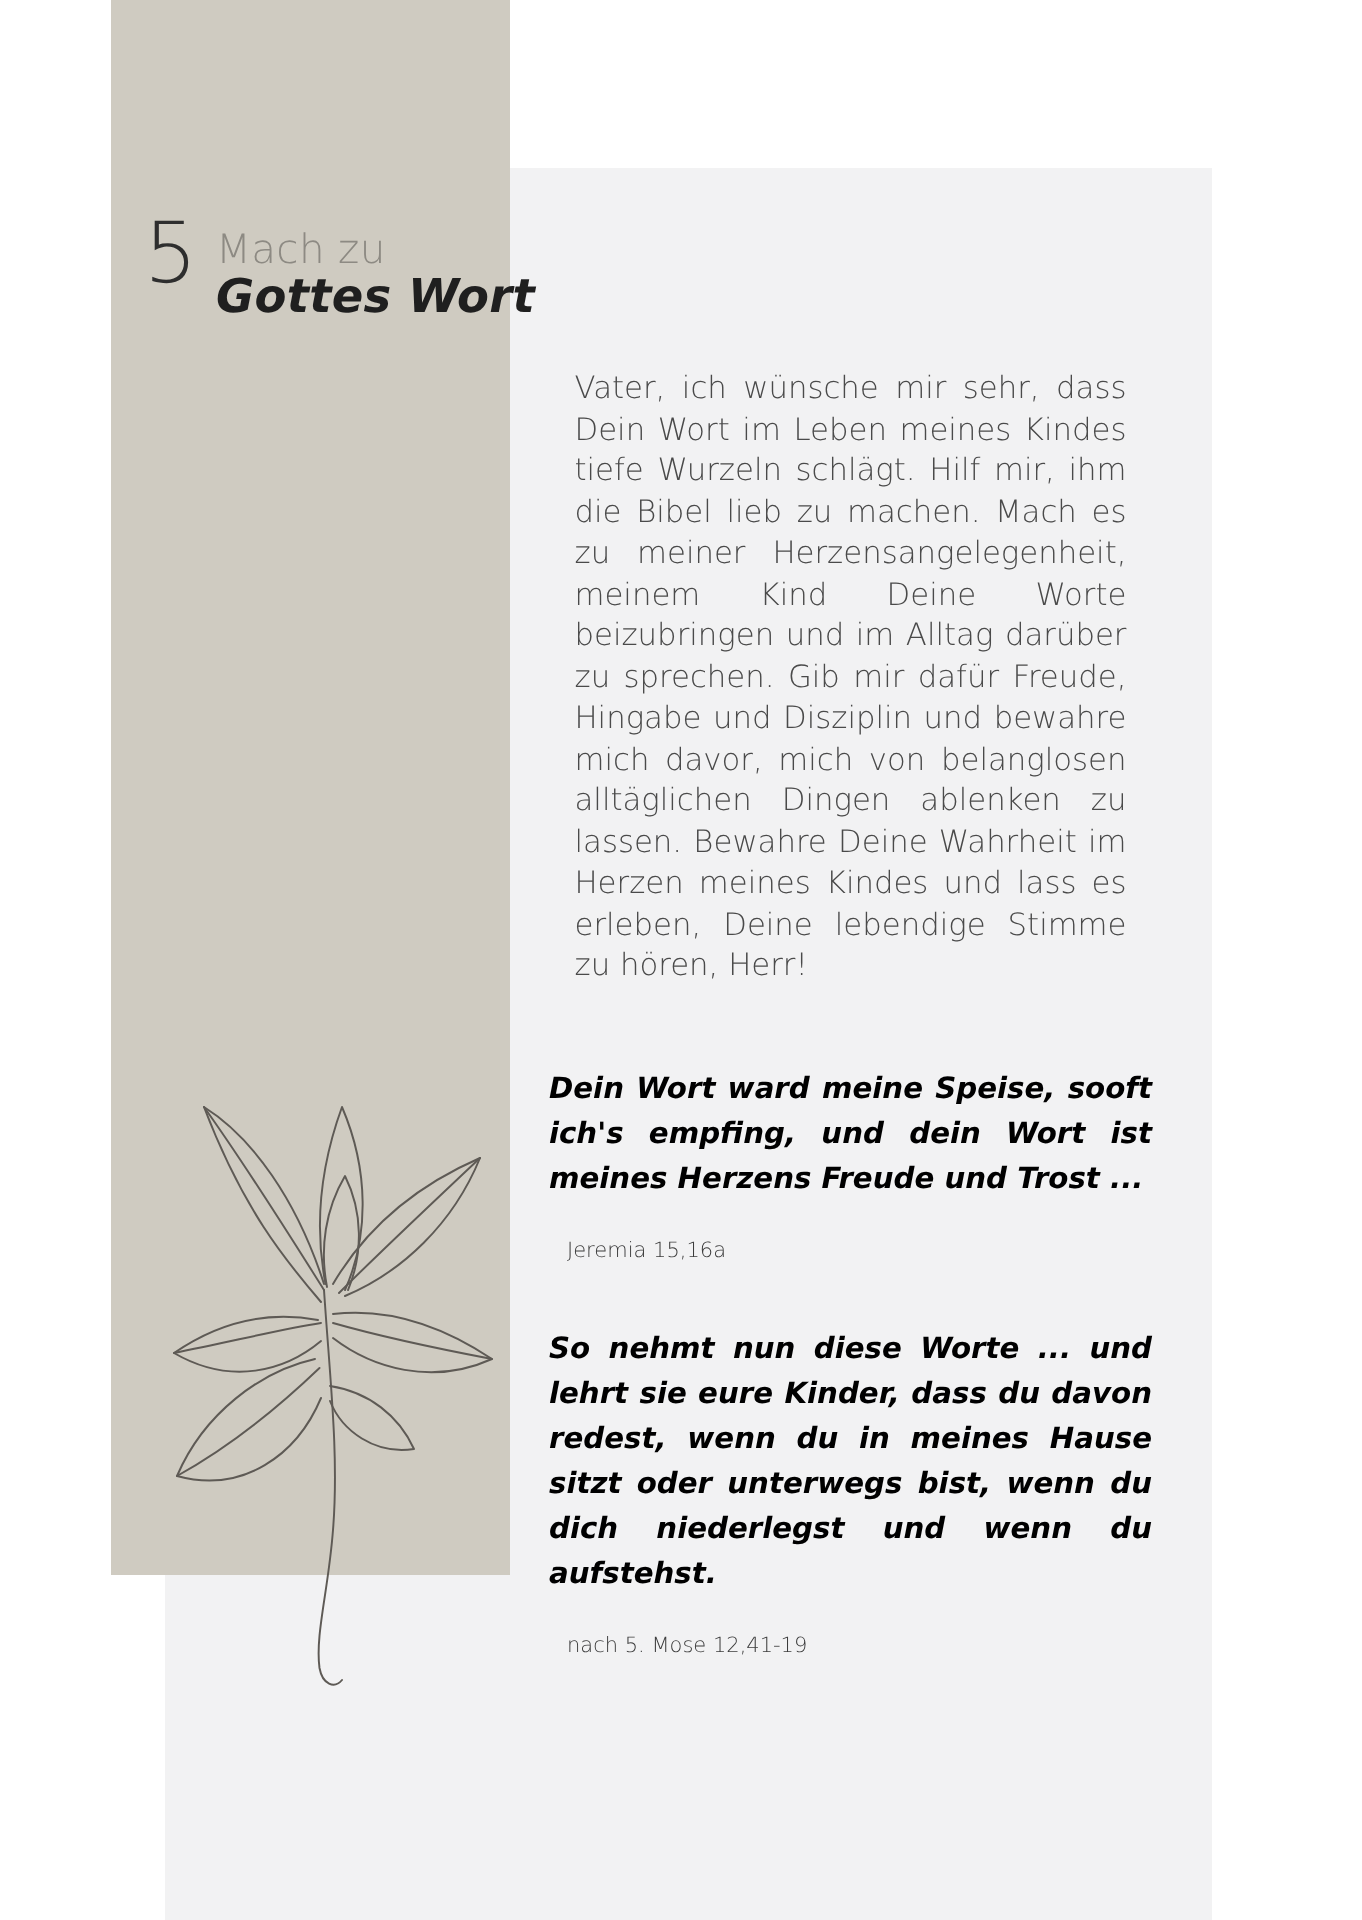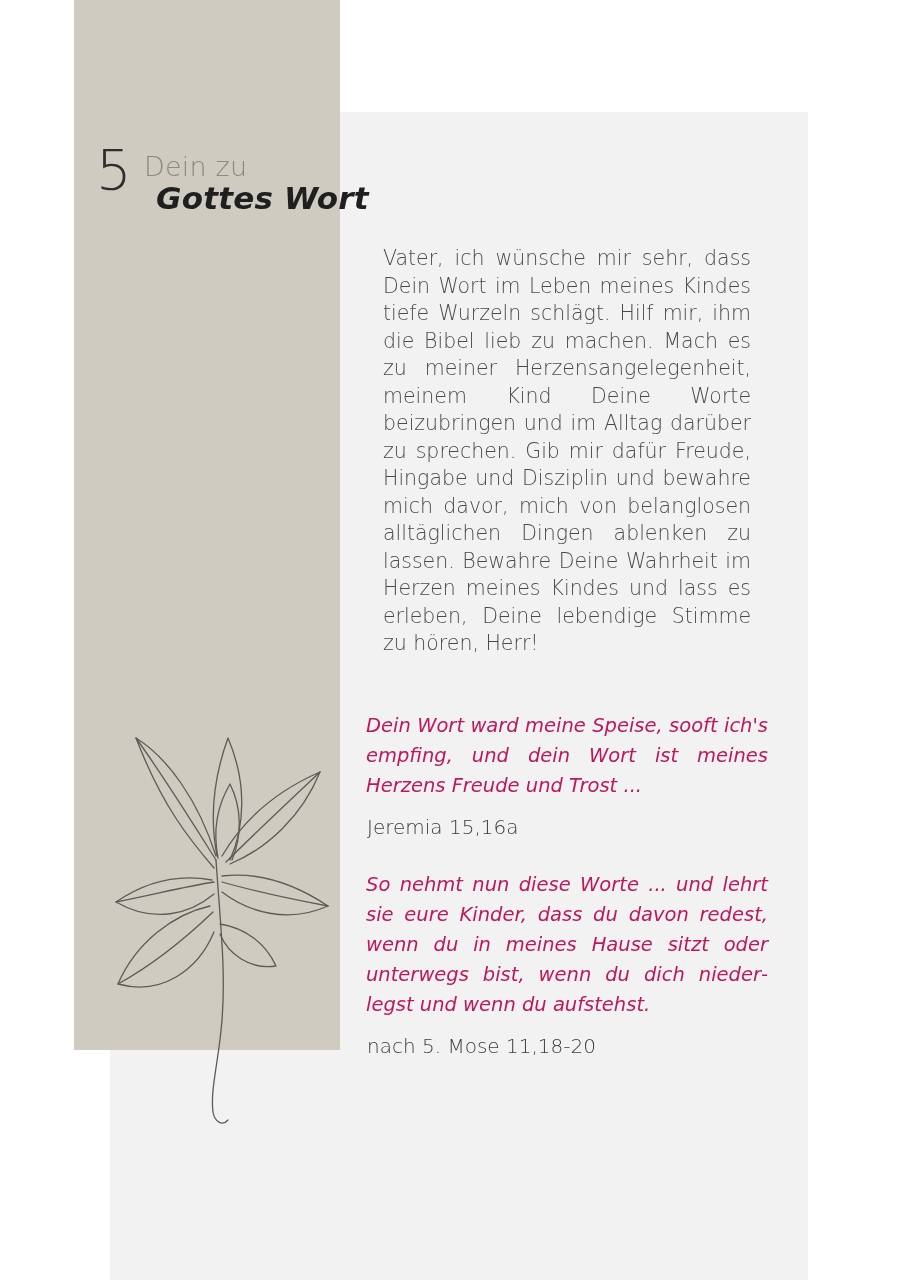--- a/index.html
+++ b/index.html
@@ -94,21 +94,21 @@
     top: 9px;
     font-family: "DejaVu Sans", sans-serif;
     font-size: 27px;
     font-weight: 300;
     color: #8d8a83;
     letter-spacing: 0.2px;
     white-space: nowrap;
   }
   .heading-line2 {
     position: absolute;
-    left: 60px;
+    left: 48px;
     top: 38px;
     font-family: "DejaVu Sans", sans-serif;
     font-size: 31px;
     font-weight: bold;
     font-style: italic;
     color: #1f1f1f;
     letter-spacing: 0.2px;
     white-space: nowrap;
   }
 
@@ -137,32 +137,32 @@
     color: #4a4a4a;
     text-align: justify;
     text-justify: inter-word;
     margin: 17px;
     hyphens: manual;
   }
   .verse {
     font-family: "DejaVu Sans", sans-serif;
     font-size: 19.5px;
     font-style: italic;
-    font-weight: 400;
+    font-weight: 700;
     line-height: 30px;
-    color: #be185d;
+    color: #000000;
     text-align: justify;
     margin: 0;
   }
   .ref {
     font-family: "DejaVu Sans", sans-serif;
-    font-size: 20px;
+    font-size: 14px;
     font-weight: 300;
     color: #3c3c3c;
-    margin: 1px;
+    margin: 12px;
   }
   .sp-1 { height: 36px; }
   .sp-2 { height: 13px; }
   .sp-3 { height: 30px; }
 </style>
 </head>
 <body>
 
 <div class="page">
 
@@ -196,33 +196,33 @@
 
       <path d="M140 226 C104 234, 66 262, 48 304 C92 316, 128 290, 144 252"></path>
       <path d="M48 304 C88 282, 120 254, 143 232"></path>
 
       <path d="M150 244 C176 248, 196 264, 206 286 C180 290, 158 274, 150 254"></path>
     </g>
   </svg>
 
   <div class="heading">
     <div class="heading-number">5</div>
-    <div class="heading-line1">Dein zu</div>
+    <div class="heading-line1">Mach zu</div>
     <div class="heading-line2">Gottes Wort</div>
   </div>
 
   <div class="textcol">
     <p class="prayer">Vater, ich wünsche mir sehr, dass Dein Wort im Leben meines Kin­des tiefe Wurzeln schlägt. Hilf mir, ihm die Bibel lieb zu machen. Mach es zu meiner Herzensan­gelegenheit, meinem Kind Deine Worte beizubringen und im Alltag darüber zu sprechen. Gib mir da­für Freude, Hingabe und Disziplin und bewahre mich davor, mich von belanglosen alltäglichen Din­gen ablenken zu lassen. Bewahre Deine Wahrheit im Herzen meines Kindes und lass es erleben, Deine lebendige Stimme zu hören, Herr!</p>
 
     <div class="sp-1"></div>
 
     <p class="verse">Dein Wort ward meine Speise, sooft ich's empfing, und dein Wort ist meines Herzens Freude und Trost ...</p>
     <div class="sp-2"></div>
     <p class="ref">Jeremia 15,16a</p>
 
     <div class="sp-3"></div>
 
     <p class="verse">So nehmt nun diese Worte ... und lehrt sie eure Kinder, dass du davon redest, wenn du in meines Hause sitzt oder unterwegs bist, wenn du dich nieder­legst und wenn du aufstehst.</p>
     <div class="sp-2"></div>
-    <p class="ref">nach 5. Mose 11,18-20</p>
+    <p class="ref">nach 5. Mose 12,41-19</p>
   </div>
 
 </div>
 
 </body></html>

